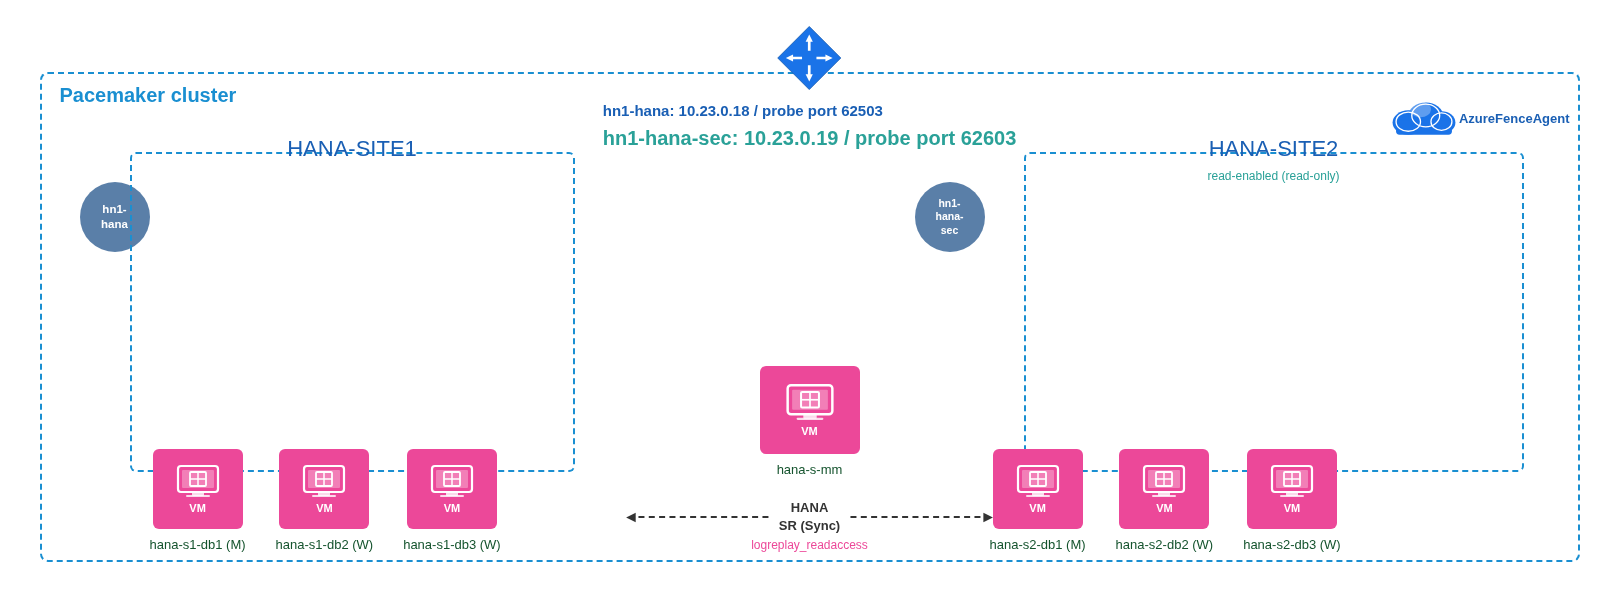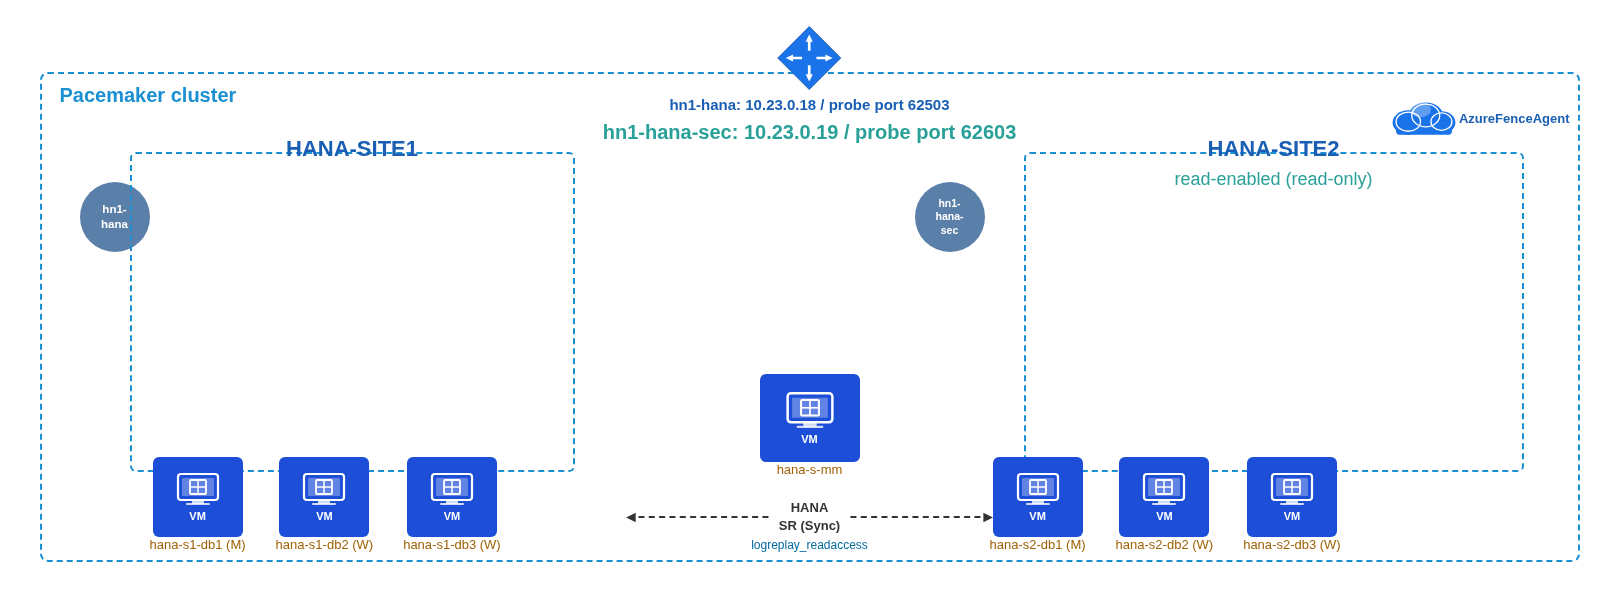--- a/index.html
+++ b/index.html
@@ -47,21 +47,22 @@
       transform: translateX(-50%);
       display: flex;
       flex-direction: column;
       align-items: center;
     }
     .lb-diamond {
       width: 72px;
       height: 72px;
     }
     .lb-labels {
-      text-align: center;
+      margin-top: 6px;
+      text-align: left;
       line-height: 1.5;
     }
     .lb-primary {
       color: #1a5fb4;
       font-size: 15px;
       font-weight: 600;
     }
     .lb-secondary {
       color: #2aa198;
       font-size: 20px;
@@ -127,31 +128,31 @@
       left: 1004px;
       width: 500px;
     }
     .site-title {
       position: absolute;
       top: -18px;
       left: 50%;
       transform: translateX(-50%);
       color: #1a5fb4;
       font-size: 22px;
-      font-weight: 700;
+      font-weight: 400;
       white-space: nowrap;
     }
     
     .read-enabled {
       position: absolute;
       top: 15px;
       left: 50%;
       transform: translateX(-50%);
       color: #2aa198;
-      font-size: 18px;
+      font-size: 12px;
       font-weight: 500;
       white-space: nowrap;
     }
     
     .vm-row {
       position: absolute;
       bottom: 30px;
       display: flex;
       gap: 30px;
     }
@@ -162,35 +163,35 @@
       left: 970px;
     }
     .vm-card {
       display: flex;
       flex-direction: column;
       align-items: center;
     }
     .vm-icon {
       width: 90px;
       height: 80px;
-      background: #1d4ed8;
+      background: #ec4899;
       border-radius: 6px;
       display: flex;
       flex-direction: column;
       align-items: center;
       justify-content: center;
       color: #fff;
       font-size: 11px;
       font-weight: 700;
       gap: 4px;
     }
     .vm-label {
-      margin-top: 0;
+      margin-top: 8px;
       font-size: 13px;
-      color: #a16207;
+      color: #14532d;
       text-align: center;
       white-space: nowrap;
     }
     
     .middle-vm {
       position: absolute;
       bottom: 80px;
       left: 50%;
       transform: translateX(-50%);
       display: flex;
@@ -339,21 +340,21 @@
     <div style="display:flex;align-items:center;justify-content:center;gap:0;">
       <span style="font-size:16px;color:#333;">◄</span>
       <div style="width:130px;border-top:2px dashed #333;"></div>
       <div style="padding:0 10px;font-size:13px;font-weight:700;color:#333;line-height:1.4;text-align:center;">
         <div style="white-space:pre-line;text-align:center;">HANA
 SR (Sync)</div>
       </div>
       <div style="width:130px;border-top:2px dashed #333;"></div>
       <span style="font-size:16px;color:#333;">►</span>
     </div>
-    <div class="sync-sub" style="font-size:12px;color:#0369a1;margin-top:3px;">logreplay_readaccess</div>
+    <div class="sync-sub" style="font-size:12px;color:#ec4899;margin-top:3px;">logreplay_readaccess</div>
   </div>
 
   <div class="vm-row site2-vms">
 
     <div class="vm-card">
       <div class="vm-icon">
         <svg width="44" height="34" viewBox="0 0 44 34">
           <rect x="2" y="2" width="40" height="26" rx="3" fill="none" stroke="white" stroke-width="2.2"></rect>
           <rect x="6" y="6" width="32" height="18" rx="1" fill="white" opacity="0.3"></rect>
           <rect x="14" y="8" width="16" height="14" rx="1" fill="none" stroke="white" stroke-width="1.8"></rect>

